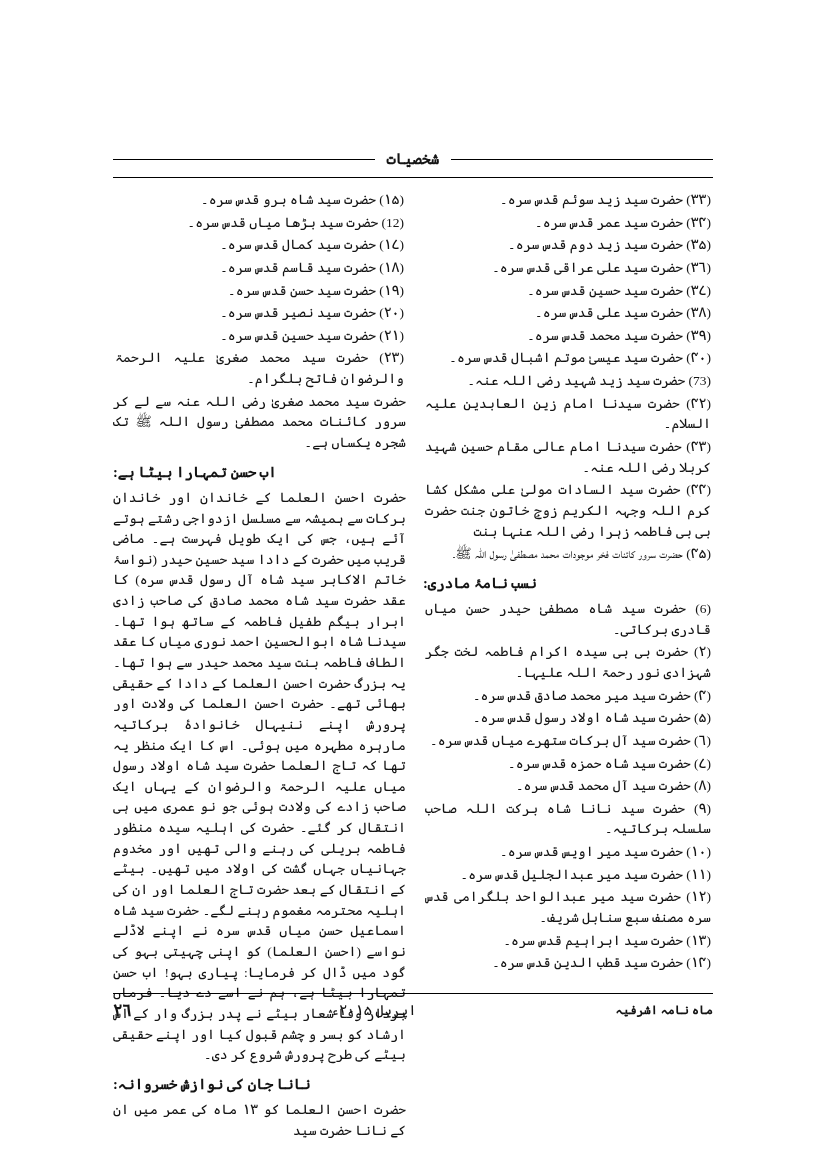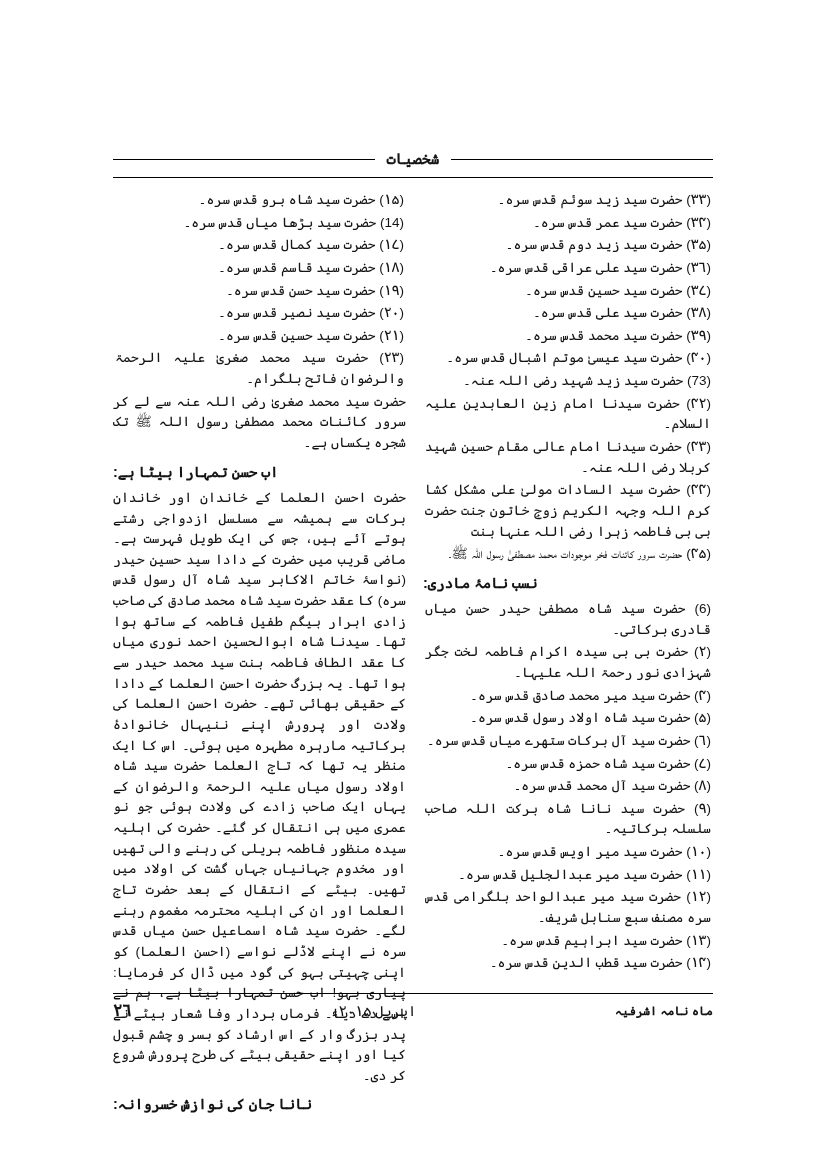--- a/index.html
+++ b/index.html
@@ -1,20 +1,20 @@
 <!DOCTYPE html>
 <html lang="ur" dir="rtl"><head>
 <meta charset="utf-8">
 <style>
   html,body{margin:0;padding:0;background:#ffffff;}
   .page{
     position:relative;
     width:826px;height:1169px;
     background:#fff;color:#141414;
-    font-family:Liberation Sans, sans-serif;
+    font-family:Liberation Serif, serif;
     direction:rtl;
     overflow:hidden;
   }
   
   .masthead{
     position:absolute;top:150px;right:113px;left:113px;
     display:flex;align-items:center;gap:12px;
   }
   .masthead .flank{flex:1;border-top:1.6px solid #000;height:0;}
   .masthead .title{
@@ -122,39 +122,40 @@
 
         <p class="li">(۱۴) حضرت سید قطب الدین قدس سرہ۔</p>
       </div>
   </section>
 
   <section class="col col-left">
     <div>
 
         <p class="li">(۱۵) حضرت سید شاہ برو قدس سرہ۔</p>
 
-        <p class="li">(14) حضرت سید بڑھا میاں قدس سرہ۔</p>
+        <p class="li">(12) حضرت سید بڑھا میاں قدس سرہ۔</p>
 
         <p class="li">(۱۷) حضرت سید کمال قدس سرہ۔</p>
 
         <p class="li">(۱۸) حضرت سید قاسم قدس سرہ۔</p>
 
         <p class="li">(۱۹) حضرت سید حسن قدس سرہ۔</p>
 
         <p class="li">(۲۰) حضرت سید نصیر قدس سرہ۔</p>
 
         <p class="li">(۲۱) حضرت سید حسین قدس سرہ۔</p>
 
 
         <p class="li">(۲۳) حضرت سید محمد صغریٰ علیہ الرحمۃ والرضوان فاتح بلگرام۔</p>
       </div>
     <p class="para">حضرت سید محمد صغریٰ رضی اللہ عنہ سے لے کر سرور کائنات محمد مصطفیٰ رسول اللہ ﷺ تک شجرہ یکساں ہے۔</p>
     <h2 class="sec-heading">اب حسن تمہارا بیٹا ہے:</h2>
     <p class="para">حضرت احسن العلما کے خاندان اور خاندانِ برکات سے ہمیشہ سے مسلسل ازدواجی رشتے ہوتے آئے ہیں، جس کی ایک طویل فہرست ہے۔ ماضی قریب میں حضرت کے دادا سید حسین حیدر (نواسۂ خاتم الاکابر سید شاہ آل رسول قدس سرہ) کا عقد حضرت سید شاہ محمد صادق کی صاحب زادی ابرار بیگم طفیل فاطمہ کے ساتھ ہوا تھا۔ سیدنا شاہ ابوالحسین احمد نوری میاں کا عقد الطاف فاطمہ بنت سید محمد حیدر سے ہوا تھا۔ یہ بزرگ حضرت احسن العلما کے دادا کے حقیقی بھائی تھے۔ حضرت احسن العلما کی ولادت اور پرورش اپنے ننیہال خانوادۂ برکاتیہ مارہرہ مطہرہ میں ہوئی۔ اس کا ایک منظر یہ تھا کہ تاج العلما حضرت سید شاہ اولاد رسول میاں علیہ الرحمۃ والرضوان کے یہاں ایک صاحب زادے کی ولادت ہوئی جو نو عمری میں ہی انتقال کر گئے۔ حضرت کی اہلیہ سیدہ منظور فاطمہ بریلی کی رہنے والی تھیں اور مخدوم جہانیاں جہاں گشت کی اولاد میں تھیں۔ بیٹے کے انتقال کے بعد حضرت تاج العلما اور ان کی اہلیہ محترمہ مغموم رہنے لگے۔ حضرت سید شاہ اسماعیل حسن میاں قدس سرہ نے اپنے لاڈلے نواسے (احسن العلما) کو اپنی چہیتی بہو کی گود میں ڈال کر فرمایا: پیاری بہو! اب حسن تمہارا بیٹا ہے، ہم نے اسے دے دیا۔ فرماں بردار وفا شعار بیٹے نے پدر بزرگ وار کے اس ارشاد کو بسر و چشم قبول کیا اور اپنے حقیقی بیٹے کی طرح پرورش شروع کر دی۔</p>
     <h2 class="sec-heading">نانا جان کی نوازش خسروانہ:</h2>
+    <p class="para">حضرت احسن العلما کو ۱۳ ماہ کی عمر میں ان کے نانا حضرت سید</p>
   </section>
 
   <footer class="page-footer">
     <div class="foot-rule"></div>
     <div class="foot-row">
       <span class="magazine">ماہ نامہ اشرفیہ</span>
       <span class="issue-date">اپریل ۲۰۱۵ء</span>
       <span class="pagenum">۲۶</span>
     </div>
   </footer>

